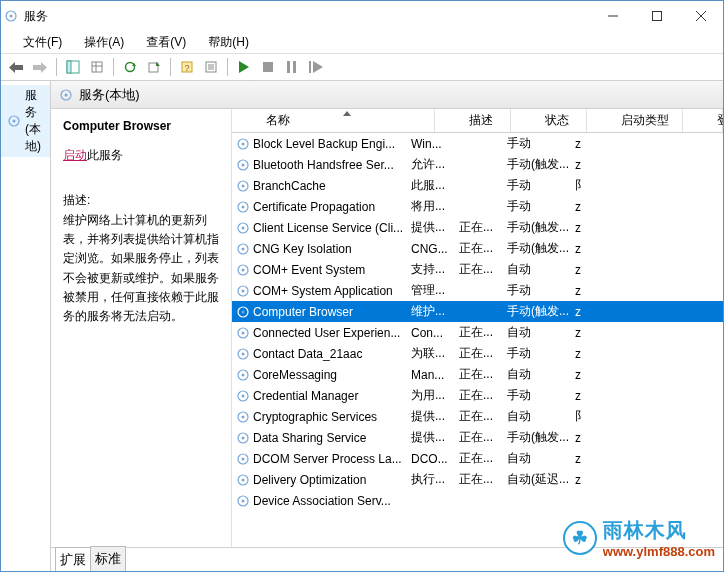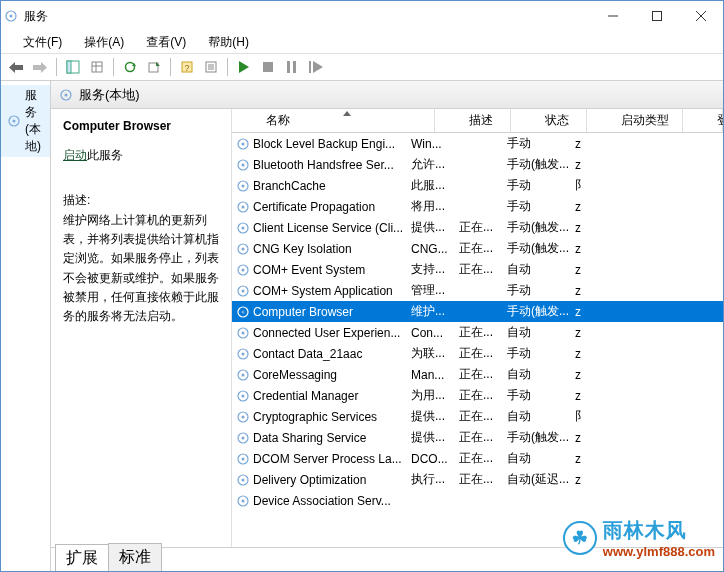--- a/index.html
+++ b/index.html
@@ -15,40 +15,40 @@
 .toolbar .tb-sep { width: 1px; height: 18px; background: #c0c0c0; margin: 0 3px; }
 .tb-btn { width: 22px; height: 22px; display: flex; align-items: center; justify-content: center; cursor: pointer; border-radius: 2px; }
 .main { display: flex; height: calc(100% - 80px); }
 .left-tree { width: 145px; border-right: 1px solid #d0d0d0; padding-top: 4px; }
 .tree-item { display: flex; align-items: center; gap: 4px; padding: 2px 6px; background: #e5f3ff; }
 .right-panel { flex: 1; display: flex; flex-direction: column; }
 .panel-header { height: 28px; background: linear-gradient(#f7f7f7,#e8e8e8); border-bottom: 1px solid #d0d0d0; display: flex; align-items: center; padding-left: 8px; gap: 6px; font-size: 13px; }
 .panel-body { flex: 1; display: flex; overflow: hidden; }
 .detail-pane { width: 180px; padding: 10px 12px; font-size: 12px; }
 .detail-title { font-weight: bold; margin-bottom: 14px; font-size: 12px; }
-.detail-link { color: #14532d; text-decoration: underline; cursor: pointer; }
+.detail-link { color: #be185d; text-decoration: underline; cursor: pointer; }
 .detail-desc-label { margin-top: 28px; margin-bottom: 2px; }
 .detail-desc { line-height: 1.6; }
 .list-pane { flex: 1; border-left: 1px solid #e0e0e0; overflow: hidden; display: flex; flex-direction: column; }
 .col-headers { display: flex; height: 24px; border-bottom: 1px solid #d0d0d0; background: #fff; font-size: 12px; }
 .col-h { border-right: 1px solid #e0e0e0; display: flex; align-items: center; padding-left: 6px; cursor: pointer; position: relative; margin-left: 28px; }
 .col-h.sorted::after { content: ""; position: absolute; top: 2px; left: 50%; transform: translateX(-50%); width: 0; height: 0; border-left: 4px solid transparent; border-right: 4px solid transparent; border-bottom: 5px solid #666; }
 .rows { flex: 1; overflow: hidden; }
 .row { display: flex; height: 21px; align-items: center; font-size: 12px; }
 .row.selected { background: #0078d7; color: #fff; }
 .row.selected .gear circle.outer { stroke: #fff; }
 .cell { padding-left: 4px; overflow: hidden; white-space: nowrap; text-overflow: ellipsis; }
 .cell.name { display: flex; align-items: flex-start; gap: 3px; }
 .c-name { width: 175px; }
 .c-desc { width: 48px; }
 .c-status { width: 48px; }
 .c-start { width: 68px; }
 .c-extra { width: 12px; }
 .tabs-bottom { height: 24px; border-top: 1px solid #d0d0d0; display: flex; align-items: flex-end; padding-left: 4px; }
-.tab-b { padding: 3px 10px; border: 1px solid #bbb; border-bottom: none; background: #f0f0f0; font-size: 16px; cursor: pointer; margin-right: -1px; }
+.tab-b { padding: 3px 4px; border: 1px solid #bbb; border-bottom: none; background: #f0f0f0; font-size: 13px; cursor: pointer; margin-right: -1px; }
 .tab-b.active { background: #fff; position: relative; top: 1px; }
 .watermark { position: absolute; right: 8px; bottom: 12px; display: flex; align-items: center; gap: 6px; }
 .watermark-logo { width: 34px; height: 34px; border: 2px solid #2b9fd9; border-radius: 50%; display: flex; align-items: center; justify-content: center; font-size: 18px; color: #2b9fd9; font-weight: bold; background: #fff; }
 .watermark-text { color: #2b9fd9; font-weight: bold; font-size: 20px; letter-spacing: 1px; }
 .watermark-url { color: #c2410c; font-size: 13px; font-weight: bold; }
 .gear { flex-shrink: 0; }
 .gear circle.outer { fill: none; stroke: #7aa7d8; stroke-width: 1.2; }
 .gear circle.inner { fill: #7aa7d8; }
 </style>
 </head>

